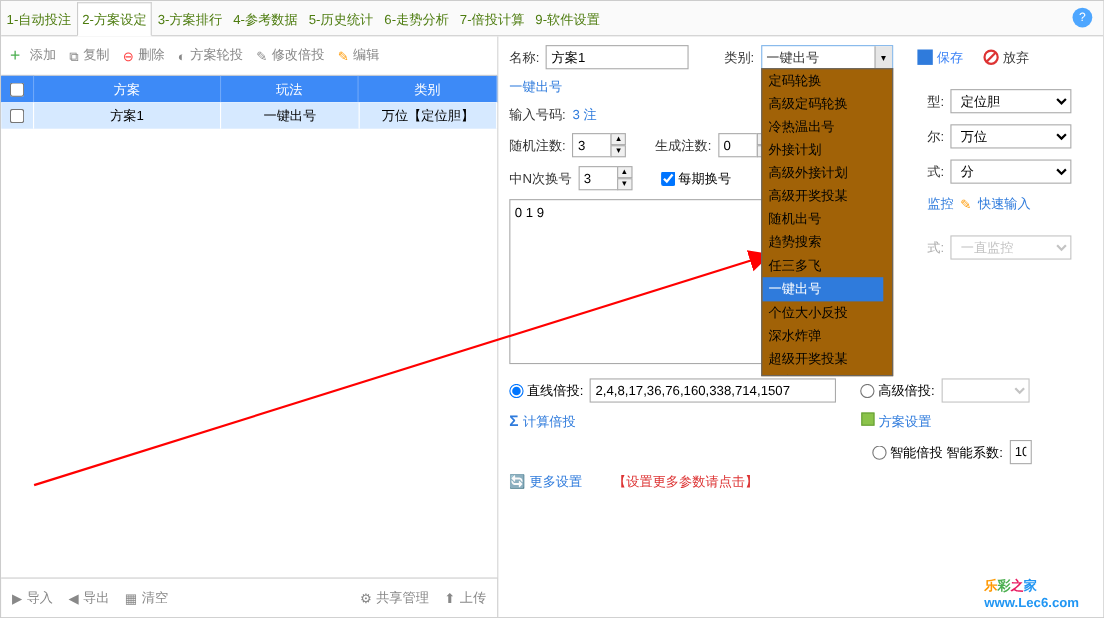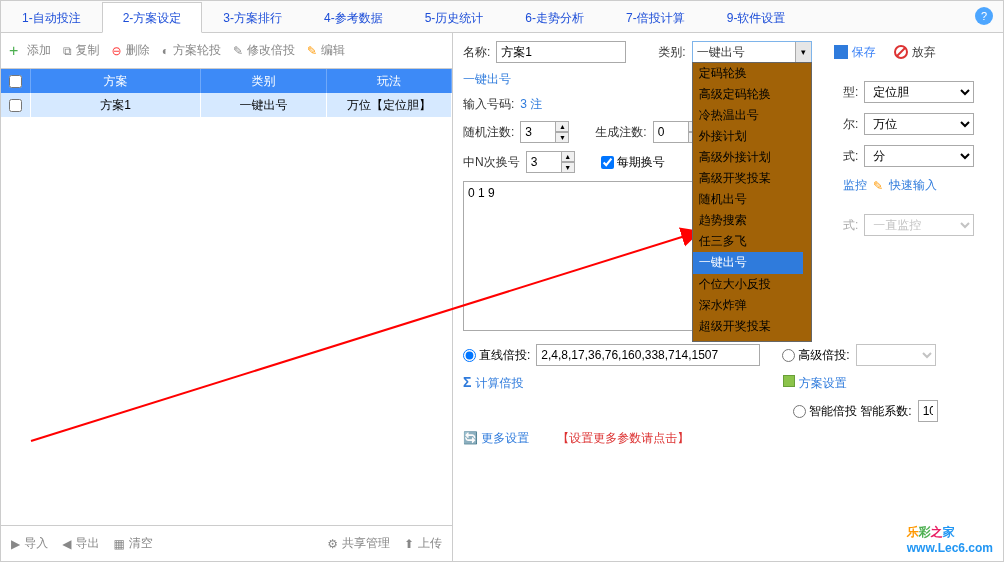--- a/index.html
+++ b/index.html
@@ -1,18 +1,18 @@
 <!DOCTYPE html>
 <html><head>
 <meta charset="utf-8">
 <style>
 *{box-sizing:border-box;margin:0;padding:0;font-family:"Microsoft YaHei",SimSun,sans-serif;font-size:12px}
 body{background:#fff;width:1004px;height:562px;overflow:hidden;position:relative;border:1px solid #ccc}
 .tabs{display:flex;border-bottom:1px solid #ccc;background:#fafafa;height:32px;position:relative}
-.tab{padding:0 20px;line-height:30px;border:1px solid transparent;border-bottom:none;cursor:pointer;color:#1d4ed8;margin-top:1px}
+.tab{padding:0 4px;line-height:30px;border:1px solid transparent;border-bottom:none;cursor:pointer;color:#4d7c0f;margin-top:1px}
 .tab.active{background:#fff;border-color:#ccc;border-bottom:1px solid #fff;margin-bottom:-1px}
 .help-icon{position:absolute;right:10px;top:6px;width:18px;height:18px;border-radius:50%;background:#4da6ff;color:#fff;text-align:center;line-height:18px;font-size:11px;cursor:pointer}
 .main{display:flex;height:528px}
 .left{width:452px;border-right:1px solid #ccc;display:flex;flex-direction:column}
 .toolbar{display:flex;align-items:center;padding:6px 8px;gap:12px;border-bottom:1px solid #ccc;background:#fff;height:36px}
 .tbtn{display:flex;align-items:center;gap:4px;cursor:pointer;color:#888}
 .tbtn .ic{width:14px;height:14px;display:inline-block}
 .ic-add{color:#4caf50;font-size:16px;line-height:14px}
 .ic-del{color:#f44}
 .grid-head{display:flex;background:#3d8af7;color:#fff;height:24px;line-height:24px}
@@ -46,21 +46,21 @@
 .radio{display:inline-flex;align-items:center;gap:3px;cursor:pointer}
 .radio input{margin:0}
 .btn-save{color:#3b82f6;display:inline-flex;align-items:center;gap:4px;cursor:pointer}
 .btn-discard{color:#404040;display:inline-flex;align-items:center;gap:4px;cursor:pointer}
 .floppy{width:14px;height:14px;background:#2f7bdc;display:inline-block}
 .nocircle{width:14px;height:14px;border:2px solid #d33;border-radius:50%;display:inline-block;position:relative}
 .nocircle:after{content:"";position:absolute;width:12px;height:2px;background:#d33;top:4px;left:-1px;transform:rotate(-45deg)}
 .right-col{position:absolute;left:390px;top:48px;width:150px}
 .rc-row{display:flex;align-items:center;margin-bottom:10px;gap:6px}
 .arrow-svg{position:absolute;left:10px;top:100px;pointer-events:none;z-index:50}
-.footer-brand{position:absolute;right:10px;bottom:6px;font-size:16px;font-weight:bold}
+.footer-brand{position:absolute;right:22px;bottom:6px;font-size:16px;font-weight:bold}
 .footer-brand .c1b{color:#ff9800}.footer-brand .c2b{color:#4caf50}.footer-brand .c3b{color:#e91e63}.footer-brand .c4b{color:#2196f3}
 .chk{width:13px;height:13px}
 .disabled{color:#aaa}
 .pencil{color:#ff9800}
 .sigma{color:#2f7bdc;font-weight:bold;font-size:14px;margin-right:4px}
 .red-hint{color:#d33}
 .gear{color:#888}
 .green-sq{width:12px;height:12px;background:#8bc34a;display:inline-block;border:1px solid #689f38}
 </style>
 </head>
@@ -104,22 +104,22 @@
       <span class="tbtn">
           <span class="pencil">✎</span>
           <span>编辑</span>
         </span>
     </div>
     <div class="grid-head">
       <div class="gh gh0">
           <input type="checkbox" class="chk" style="">
         </div>
       <div class="gh gh1">方案</div>
+      <div class="gh gh3">玩法</div>
       <div class="gh gh2">类别</div>
-      <div class="gh gh3">玩法</div>
     </div>
     <div class="grid-body">
       <div class="row">
         <div class="c c0">
             <input type="checkbox" class="chk" style="">
           </div>
         <div class="c c1">方案1</div>
         <div class="c c2">一键出号</div>
         <div class="c c3">万位【定位胆】</div>
       </div>

